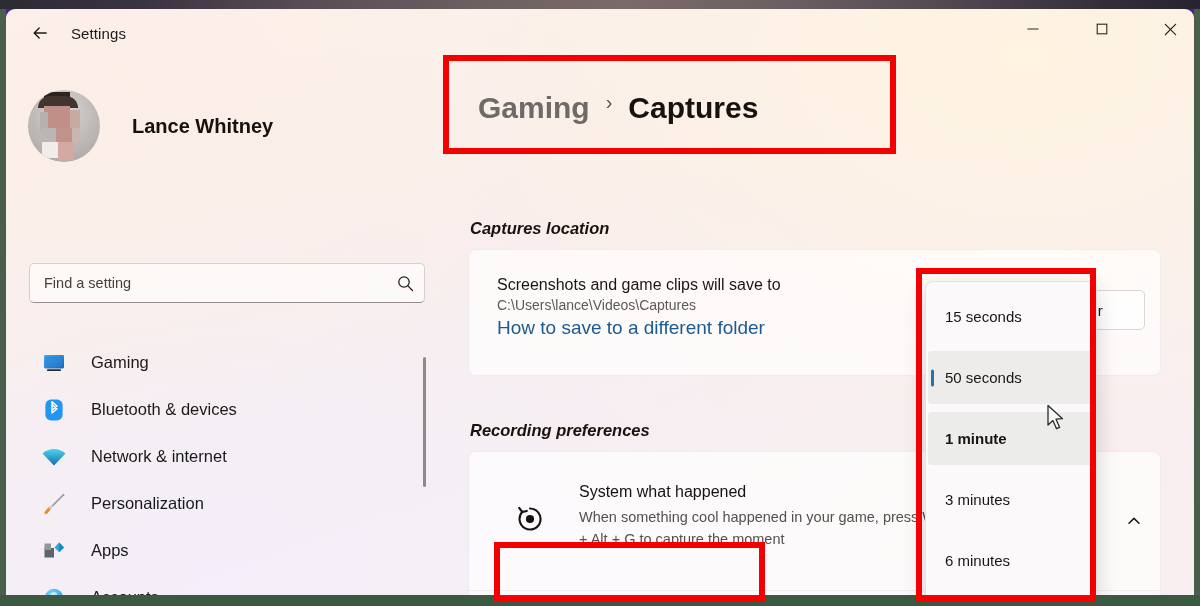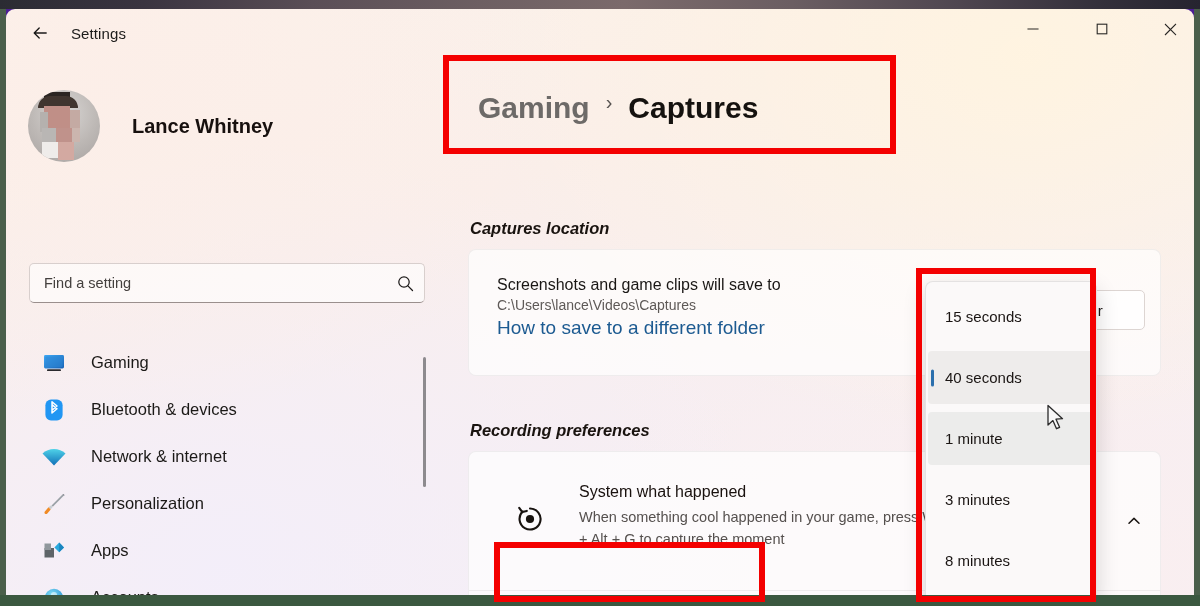--- a/index.html
+++ b/index.html
@@ -325,21 +325,21 @@
     height: 53px;
     display: flex; align-items: center;
     padding-left: 17px;
     font-size: 15px;
     color: #1a1513;
     cursor: pointer;
     border-radius: 4px;
     margin: 8px 2px;
   }
   .dd-item.selected { background: #eeeceb; }
-  .dd-item.hovered  { background: #ececeb; }
+  .dd-item.hovered  { background: #ececeb; font-weight: bold; }
   .dd-item .sel-bar {
     position: absolute;
     left: 3px; top: 50%;
     transform: translateY(-50%);
     width: 3px; height: 17px;
     border-radius: 2px;
     background: #2b6fad;
   }
 
   
@@ -566,30 +566,30 @@
 
       </div>
     </div>
 
     <div id="dropdown">
       <div class="dd-item">
         <span>15 seconds</span>
       </div>
       <div class="dd-item selected">
         <span class="sel-bar"></span>
-        <span>40 seconds</span>
+        <span>50 seconds</span>
       </div>
       <div class="dd-item hovered">
         <span>1 minute</span>
       </div>
       <div class="dd-item">
         <span>3 minutes</span>
       </div>
       <div class="dd-item">
-        <span>8 minutes</span>
+        <span>6 minutes</span>
       </div>
       <div class="dd-item">
         <span>10 minutes</span>
       </div>
     </div>
 
   </div>
 
   <svg id="mouse-cursor" viewBox="0 0 22 32">
     <path d="M2 1.5l14.5 13.2-6.5.5 3.6 8.1-3.1 1.4-3.6-8.1-4.9 4.4z" fill="#f7f7f7" stroke="#2a2a2a" stroke-width="1.3" stroke-linejoin="round"></path>

